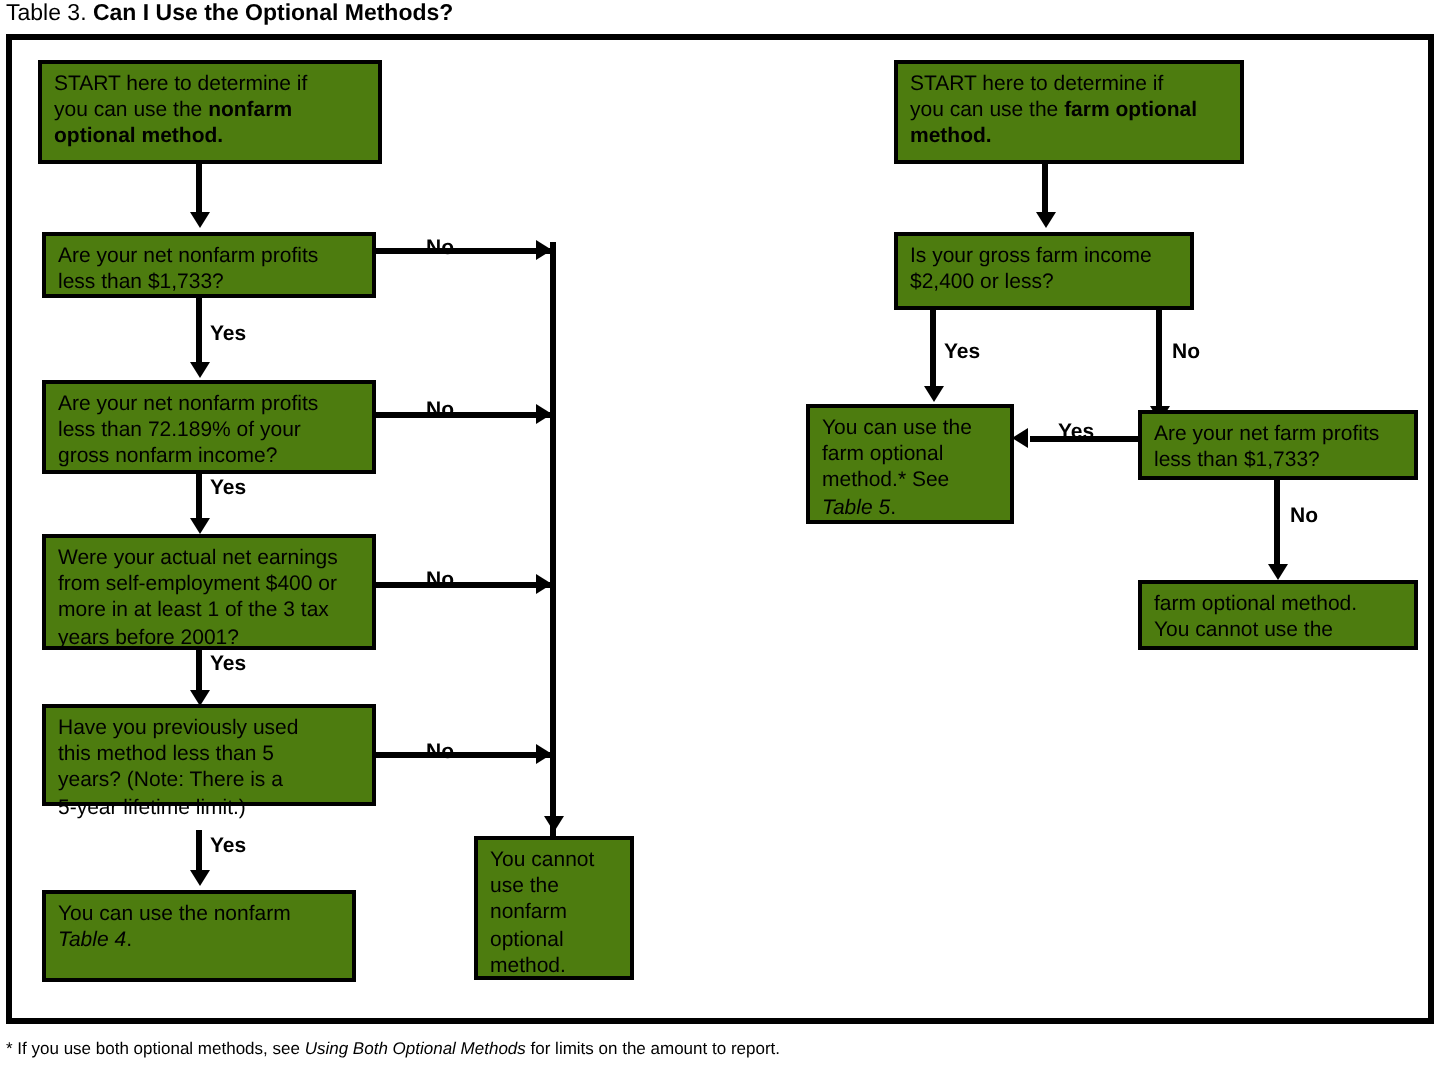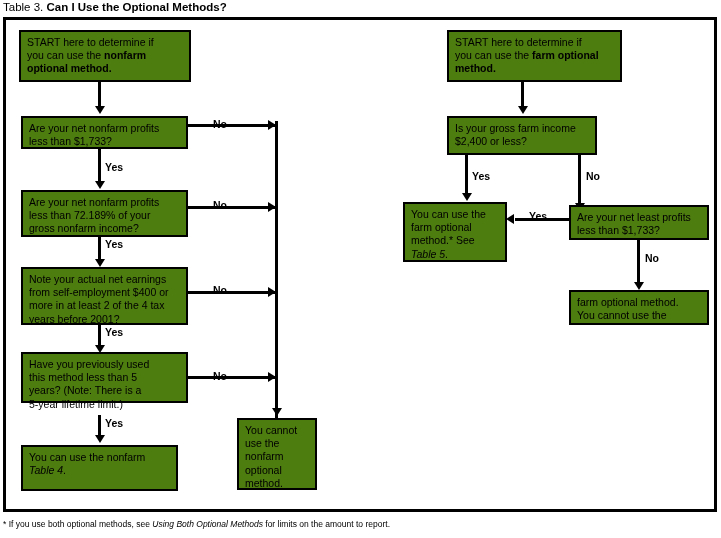--- a/index.html
+++ b/index.html
@@ -147,23 +147,23 @@
 
   <div class="hline" style="left:188px; top:206px; width:89px;"></div>
   <div class="arrow-right" style="left:268px; top:202px;"></div>
   <div class="elabel" style="left:213px; top:199px;">No</div>
 
   <div class="vline" style="left:98px; top:237px; height:25px;"></div>
   <div class="arrow-down" style="left:95px; top:259px;"></div>
   <div class="elabel" style="left:105px; top:238px;">Yes</div>
 
   <div class="box" style="left:21px; top:267px; width:167px; height:58px;">
-    <div>Note your actual net earnings</div>
+    <div>Were your actual net earnings</div>
     <div>from self-employment $400 or</div>
-    <div>more in at least 2 of the 4 tax</div>
+    <div>more in at least 1 of the 3 tax</div>
     <div>years before 2001?</div>
   </div>
 
   <div class="hline" style="left:188px; top:291px; width:89px;"></div>
   <div class="arrow-right" style="left:268px; top:287px;"></div>
   <div class="elabel" style="left:213px; top:284px;">No</div>
 
   <div class="vline" style="left:98px; top:325px; height:24px;"></div>
   <div class="arrow-down" style="left:95px; top:345px;"></div>
   <div class="elabel" style="left:105px; top:326px;">Yes</div>
@@ -222,21 +222,21 @@
   <div class="elabel" style="left:586px; top:170px;">No</div>
 
   <div class="box" style="left:403px; top:202px; width:104px; height:60px;">
     <div>You can use the</div>
     <div>farm optional</div>
     <div>method.* See</div>
     <div><span class="i">Table 5</span><span>.</span></div>
   </div>
 
   <div class="box" style="left:569px; top:205px; width:140px; height:35px;">
-    <div>Are your net least profits</div>
+    <div>Are your net farm profits</div>
     <div>less than $1,733?</div>
   </div>
 
   <div class="hline" style="left:515px; top:218px; width:56px;"></div>
   <div class="arrow-left" style="left:506px; top:214px;"></div>
   <div class="elabel" style="left:529px; top:210px;">Yes</div>
 
   <div class="vline" style="left:637px; top:240px; height:44px;"></div>
   <div class="arrow-down" style="left:634px; top:282px;"></div>
   <div class="elabel" style="left:645px; top:252px;">No</div>

